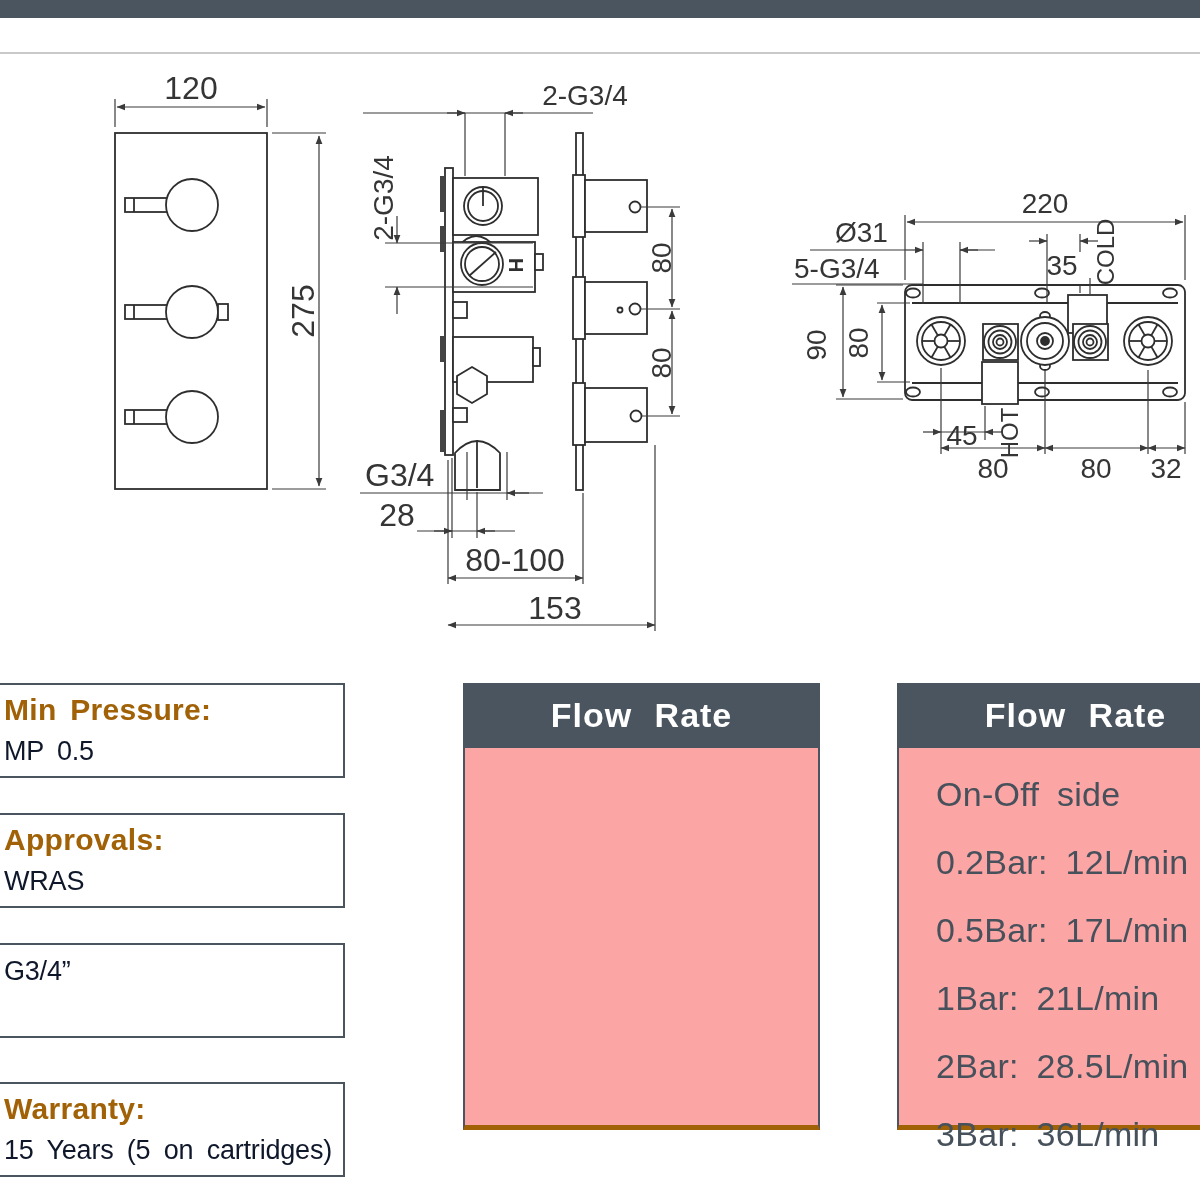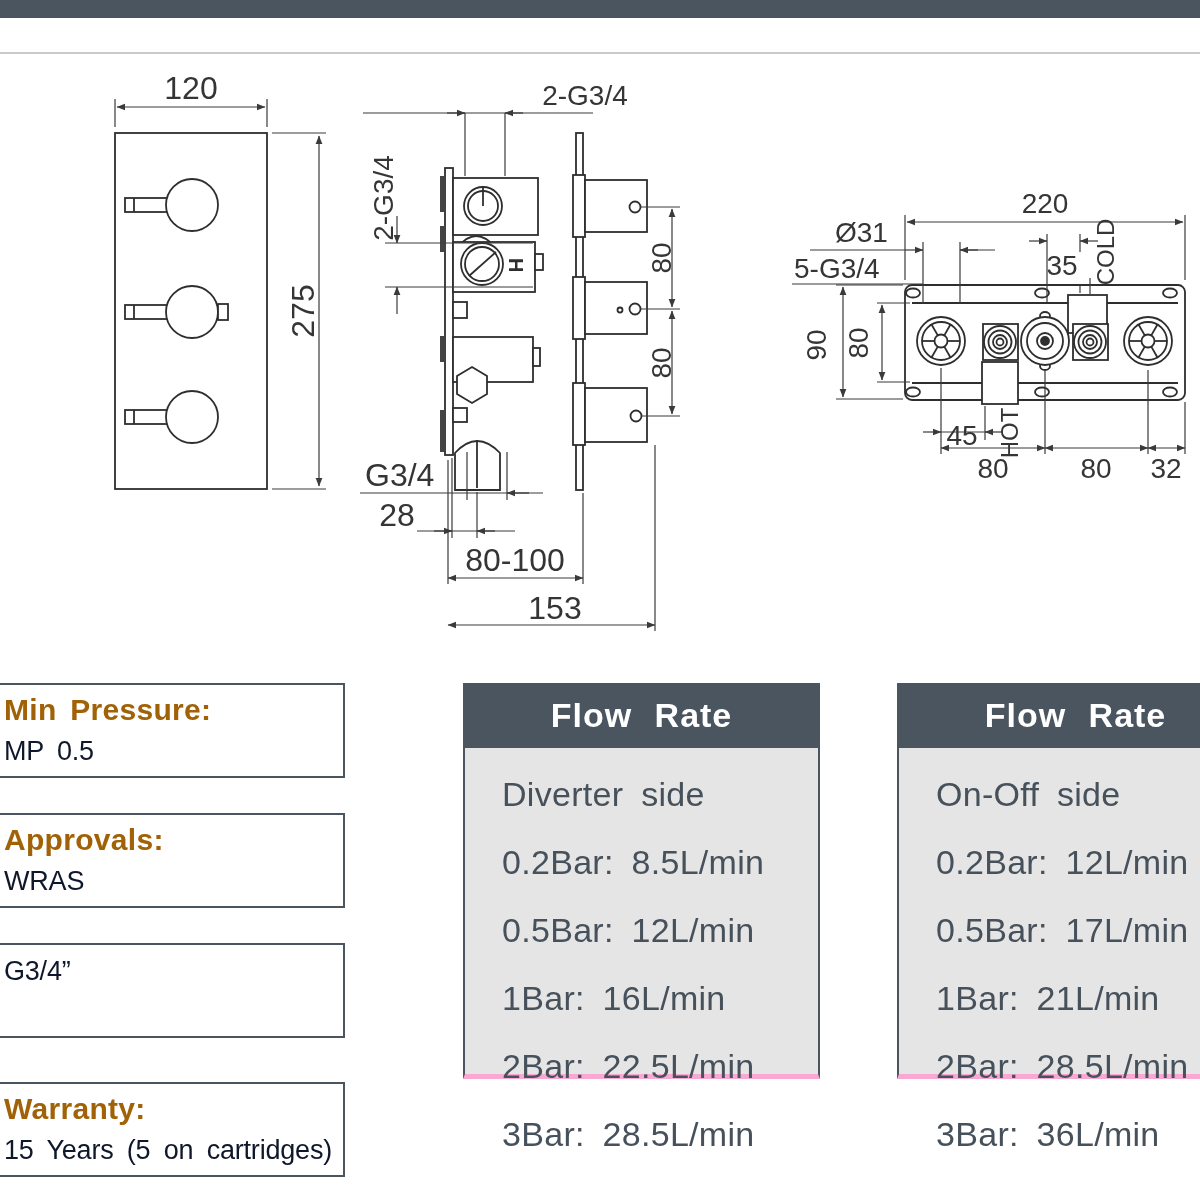--- a/index.html
+++ b/index.html
@@ -23,22 +23,22 @@
   .hsym{fill:#2e2e2e;stroke:none;font:bold 20px "Liberation Sans",sans-serif;}
   .mk{fill:#3a3a3a;}
 
   
   .specbox{position:absolute;left:-10px;width:355px;height:95px;border:2.5px solid #4b555f;
            box-sizing:border-box;background:#fff;padding:5px 0 0 12px;}
   .spec-label{font-size:30px;font-weight:bold;color:#a16207;line-height:40px;letter-spacing:.3px;word-spacing:5px;white-space:nowrap;}
   .spec-value{font-size:27px;color:#0f172a;line-height:42px;letter-spacing:-.2px;word-spacing:6px;white-space:nowrap;}
 
   
-  .flowbox{position:absolute;top:683px;height:396px;width:357px;box-sizing:border-box;background:#e5e5e5;
-           border-left:2.5px solid #4b555f;border-right:2.5px solid #4b555f;border-bottom:5px solid #f9a8d4;}
+  .flowbox{position:absolute;top:683px;height:447px;width:357px;box-sizing:border-box;background:#fca5a5;
+           border-left:2.5px solid #4b555f;border-right:2.5px solid #4b555f;border-bottom:5px solid #a16207;}
   .flow-header{height:65px;background:#4b555f;color:#ffffff;font-size:34px;font-weight:bold;
                display:flex;align-items:center;justify-content:center;letter-spacing:1px;word-spacing:12px;}
   .flow-body{padding:12px 0 0 37px;}
   .flow-sub,.flow-row{height:68px;line-height:68px;font-size:34px;color:#47515b;letter-spacing:.3px;word-spacing:8px;white-space:nowrap;}
 </style>
 </head>
 <body>
 
 <div class="page">
   <div class="topbar"></div>
@@ -280,28 +280,20 @@
   <div class="specbox" style="top:943px">
     <div class="spec-value">G3/4”</div>
   </div>
   <div class="specbox" style="top:1082px">
     <div class="spec-label">Warranty:</div>
     <div class="spec-value">15 Years (5 on cartridges)</div>
   </div>
 
   <div class="flowbox" style="left:463px">
     <div class="flow-header">Flow Rate</div>
-    <div class="flow-body">
-      <div class="flow-sub">Diverter side</div>
-      <div class="flow-row">0.2Bar: 8.5L/min</div>
-      <div class="flow-row">0.5Bar: 12L/min</div>
-      <div class="flow-row">1Bar: 16L/min</div>
-      <div class="flow-row">2Bar: 22.5L/min</div>
-      <div class="flow-row">3Bar: 28.5L/min</div>
-    </div>
   </div>
   <div class="flowbox" style="left:897px">
     <div class="flow-header">Flow Rate</div>
     <div class="flow-body">
       <div class="flow-sub">On-Off side</div>
       <div class="flow-row">0.2Bar: 12L/min</div>
       <div class="flow-row">0.5Bar: 17L/min</div>
       <div class="flow-row">1Bar: 21L/min</div>
       <div class="flow-row">2Bar: 28.5L/min</div>
       <div class="flow-row">3Bar: 36L/min</div>

